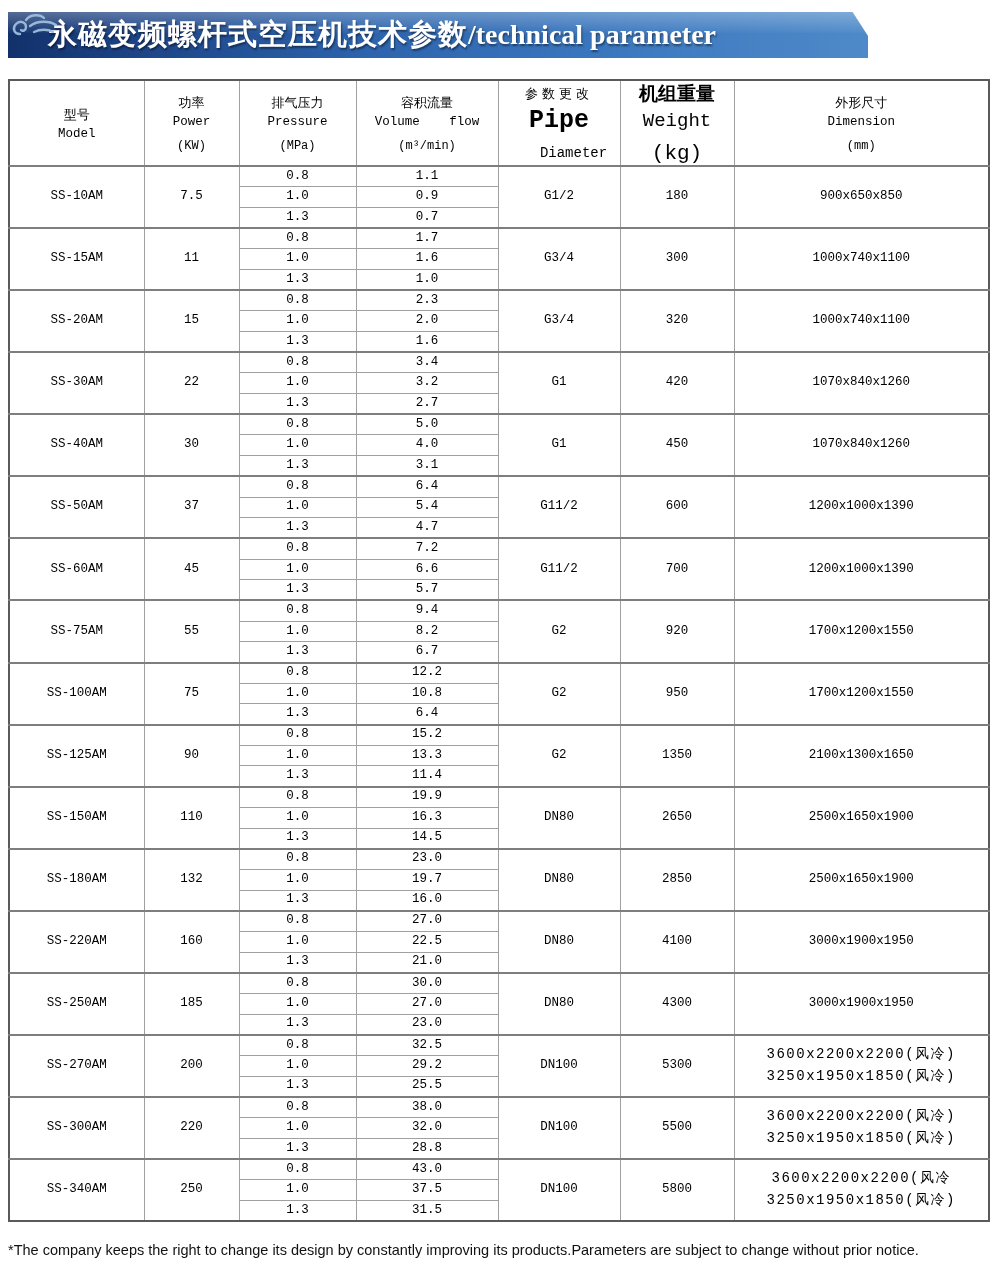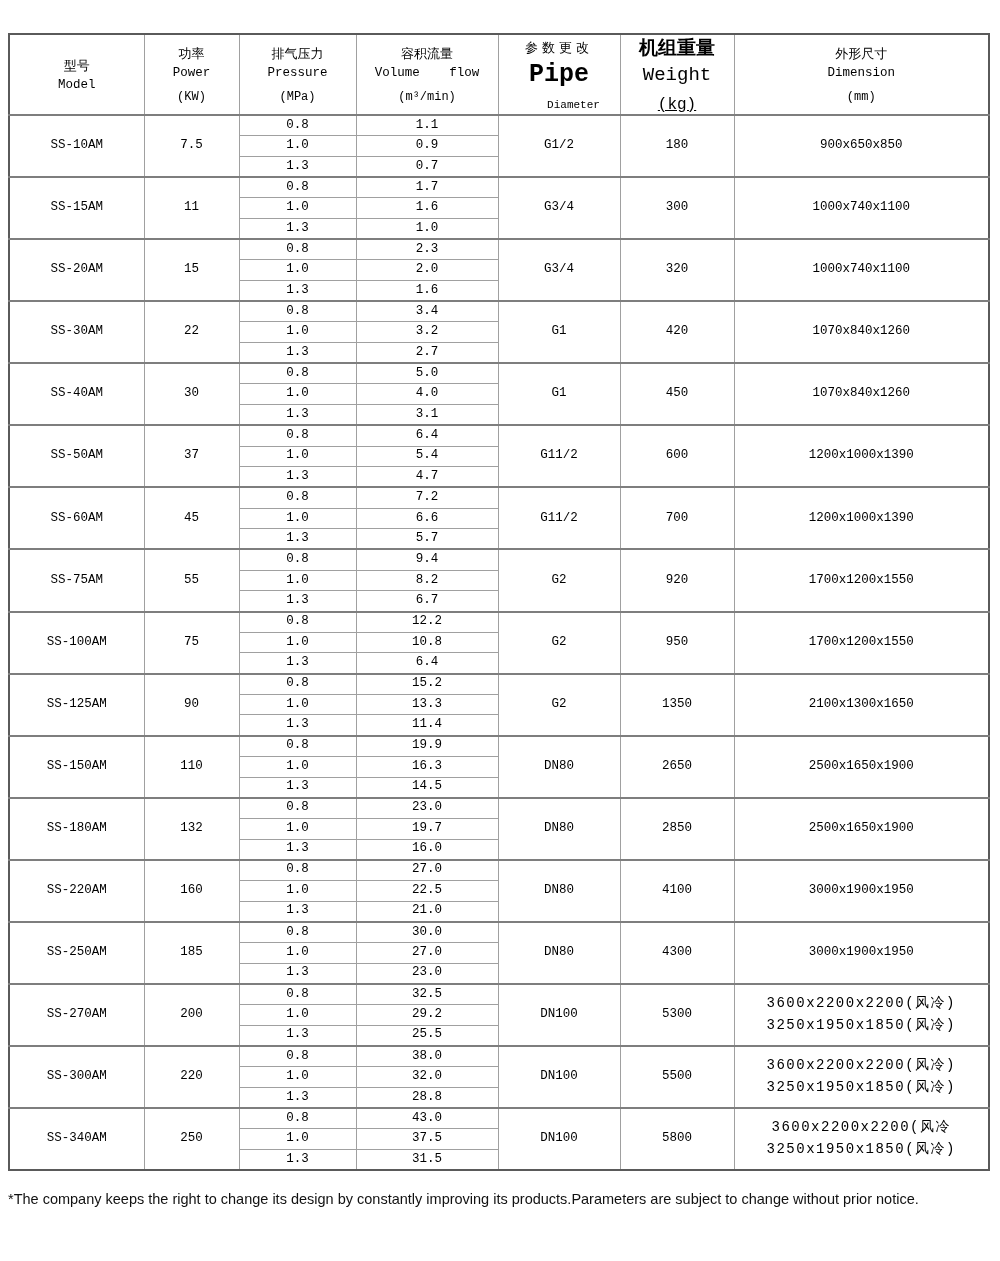--- a/index.html
+++ b/index.html
@@ -59,39 +59,50 @@
   table.spec { border: 2px solid #5a5a5a; }
   thead th { border-bottom: 2px solid #6e6e6e; height: 63px; }
   tbody tr.group-first td { border-top: 2px solid #7e7e7e; }
   tbody td { height: 20.7px; line-height: 1.1; }
 
   .h-zh { font-size: 13px; font-family: "Liberation Sans", sans-serif; }
   .h-en { font-size: 12.5px; margin-top: 3px; }
   .h-unit { font-size: 12px; margin-top: 10px; }
   .h-big .h-zh { font-size: 19px; font-weight: bold; }
   .h-big .h-en { font-size: 19px; }
-  .h-big .h-unit { font-size: 16px; text-decoration: underline; }
+  .h-big .h-unit { font-size: 21px; }
   .h-pipe .h-zh { letter-spacing: 4px; }
   .h-pipe .h-en { font-size: 25px; font-weight: bold; }
-  .h-pipe .h-unit { font-size: 11px; padding-left: 29px; }
+  .h-pipe .h-unit { font-size: 14px; padding-left: 29px; }
   .h-vol .h-en { word-spacing: 22px; }
 
   td.dim-large { font-size: 14px; letter-spacing: 1.5px; }
   td.dim-large div { line-height: 1.55; }
 
   
   .footnotes { margin-top: 20px; margin-left: 0; }
   .foot-zh { font-size: 13px; font-weight: bold; letter-spacing: 0.5px; }
   .foot-en { font-size: 14.5px; margin-top: 7px; color: #111; }
 </style>
 </head>
 <body>
 
 <div class="page">
 
+  <div class="banner">
+    <svg class="cloud" width="52" height="40" viewBox="0 0 52 40">
+      <g fill="none" stroke="#9dbede" stroke-width="2.4" stroke-linecap="round" opacity="0.95">
+        <path d="M10 28 C4 28 2 22 6 18 C10 14 16 16 16 21 C16 24 13 26 11 24"></path>
+        <path d="M16 14 C20 8 30 8 34 12"></path>
+        <path d="M20 20 C28 14 40 15 46 19"></path>
+        <path d="M24 26 C30 23 38 23 43 26"></path>
+      </g>
+    </svg>
+    <div class="banner-title"><span class="zh">永磁变频螺杆式空压机技术参数</span><span class="en">/technical parameter</span></div>
+  </div>
 
   <table class="spec">
     <colgroup>
       <col style="width:135px">
         <col style="width:95px">
         <col style="width:117px">
       <col style="width:142px">
         <col style="width:122px">
         <col style="width:114px">
       <col style="width:255px">

